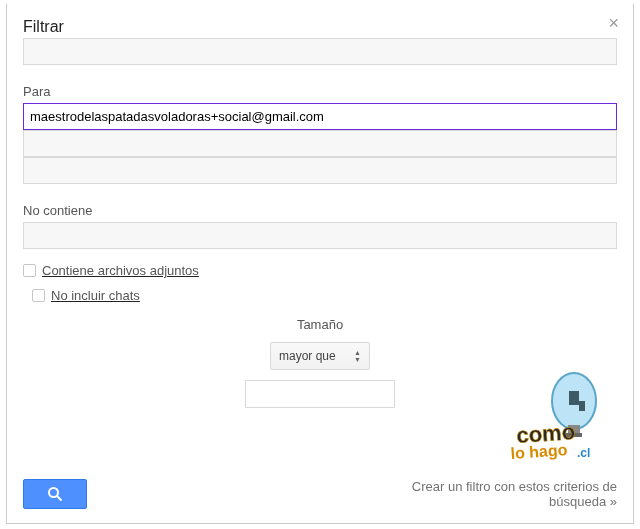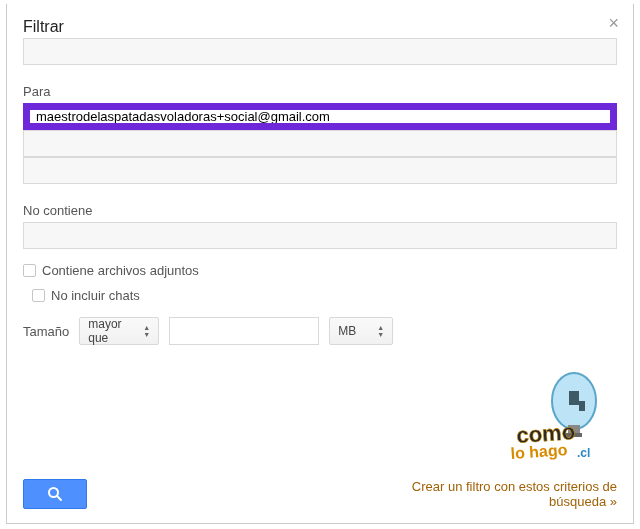--- a/index.html
+++ b/index.html
@@ -47,61 +47,63 @@
     width: 100%;
     height: 27px;
     border: 1px solid #d9d9d9;
     background: #f7f7f7;
     padding: 4px 6px;
     font-size: 13px;
     font-family: Arial, Helvetica, sans-serif;
     color: #000;
   }
   .text-input.focused {
-    border: 7px solid #6d28d9;
+    border: 1px solid #6d28d9;
     background: #fff;
     outline: none;
   }
   .check-row {
     margin-top: 14px;
     display: flex;
     align-items: center;
     gap: 6px;
+    text-decoration: underline;
   }
   .check-row + .check-row { margin-top: 10px; padding-left: 9px; }
   .checkbox {
     width: 13px;
     height: 13px;
     border: 1px solid #c6c6c6;
     border-radius: 2px;
     background: #fff;
     display: inline-block;
   }
   .check-label { color: #555; }
   .size-row {
     margin-top: 14px;
     display: flex;
     align-items: center;
     gap: 10px;
+    flex-direction: column;
   }
   .size-label { color: #555; }
   .select-box {
     display: inline-flex;
     align-items: center;
     justify-content: space-between;
     border: 1px solid #d8d8d8;
     border-radius: 2px;
     background: linear-gradient(#f9f9f9,#f1f1f1);
     height: 28px;
     padding: 0 8px;
     font-size: 12px;
     color: #444;
     gap: 8px;
   }
-  .select-box.op { width: 80px; }
+  .select-box.op { width: 100px; }
   .select-box.unit { width: 64px; }
   .spinner {
     display: flex;
     flex-direction: column;
     font-size: 7px;
     line-height: 7px;
     color: #666;
   }
   .size-value {
     width: 150px;
@@ -125,21 +127,21 @@
     height: 30px;
     background: #4d90fe;
     border: 1px solid #3079ed;
     border-radius: 2px;
     display: flex;
     align-items: center;
     justify-content: center;
     cursor: pointer;
   }
   .create-link {
-    color: #a16207;
+    color: #737373;
     text-align: right;
     font-size: 13px;
     max-width: 260px;
     cursor: pointer;
   }
   .logo {
     position: absolute;
     right: 24px;
     bottom: 56px;
     width: 140px;
@@ -180,27 +182,20 @@
   <div class="size-row">
     <span class="size-label">Tamaño</span>
     <div class="select-box op">
       <span>mayor que</span>
       <span class="spinner">
         <span>▲</span>
           <span>▼</span>
       </span>
     </div>
     <input class="size-value" type="text" value="" style="">
-    <div class="select-box unit">
-      <span>MB</span>
-      <span class="spinner">
-        <span>▲</span>
-          <span>▼</span>
-      </span>
-    </div>
   </div>
 
   <svg class="logo" viewBox="0 0 140 96">
     <ellipse cx="105" cy="30" rx="22" ry="28" fill="#bde3f6" stroke="#5aa6c9" stroke-width="2"></ellipse>
     <rect x="99" y="54" width="12" height="10" fill="#888"></rect>
     <rect x="97" y="62" width="16" height="4" fill="#666"></rect>
     <path d="M100 20 L110 20 L110 30 L116 30 L116 40 L110 40 L110 34 L100 34 Z" fill="#3e5a66"></path>
     <text x="48" y="72" font-family="Arial Black, Arial" font-size="22" font-weight="900" fill="#2a2a2a" stroke="#c98a00" stroke-width="0.6" transform="rotate(-4 48 72)">como</text>
     <text x="42" y="88" font-family="Arial Black, Arial" font-size="16" font-weight="900" fill="#d98b00" transform="rotate(-4 42 88)">lo hago</text>
     <text x="108" y="86" font-family="Arial" font-size="12" font-weight="bold" fill="#2a88c6">.cl</text>

